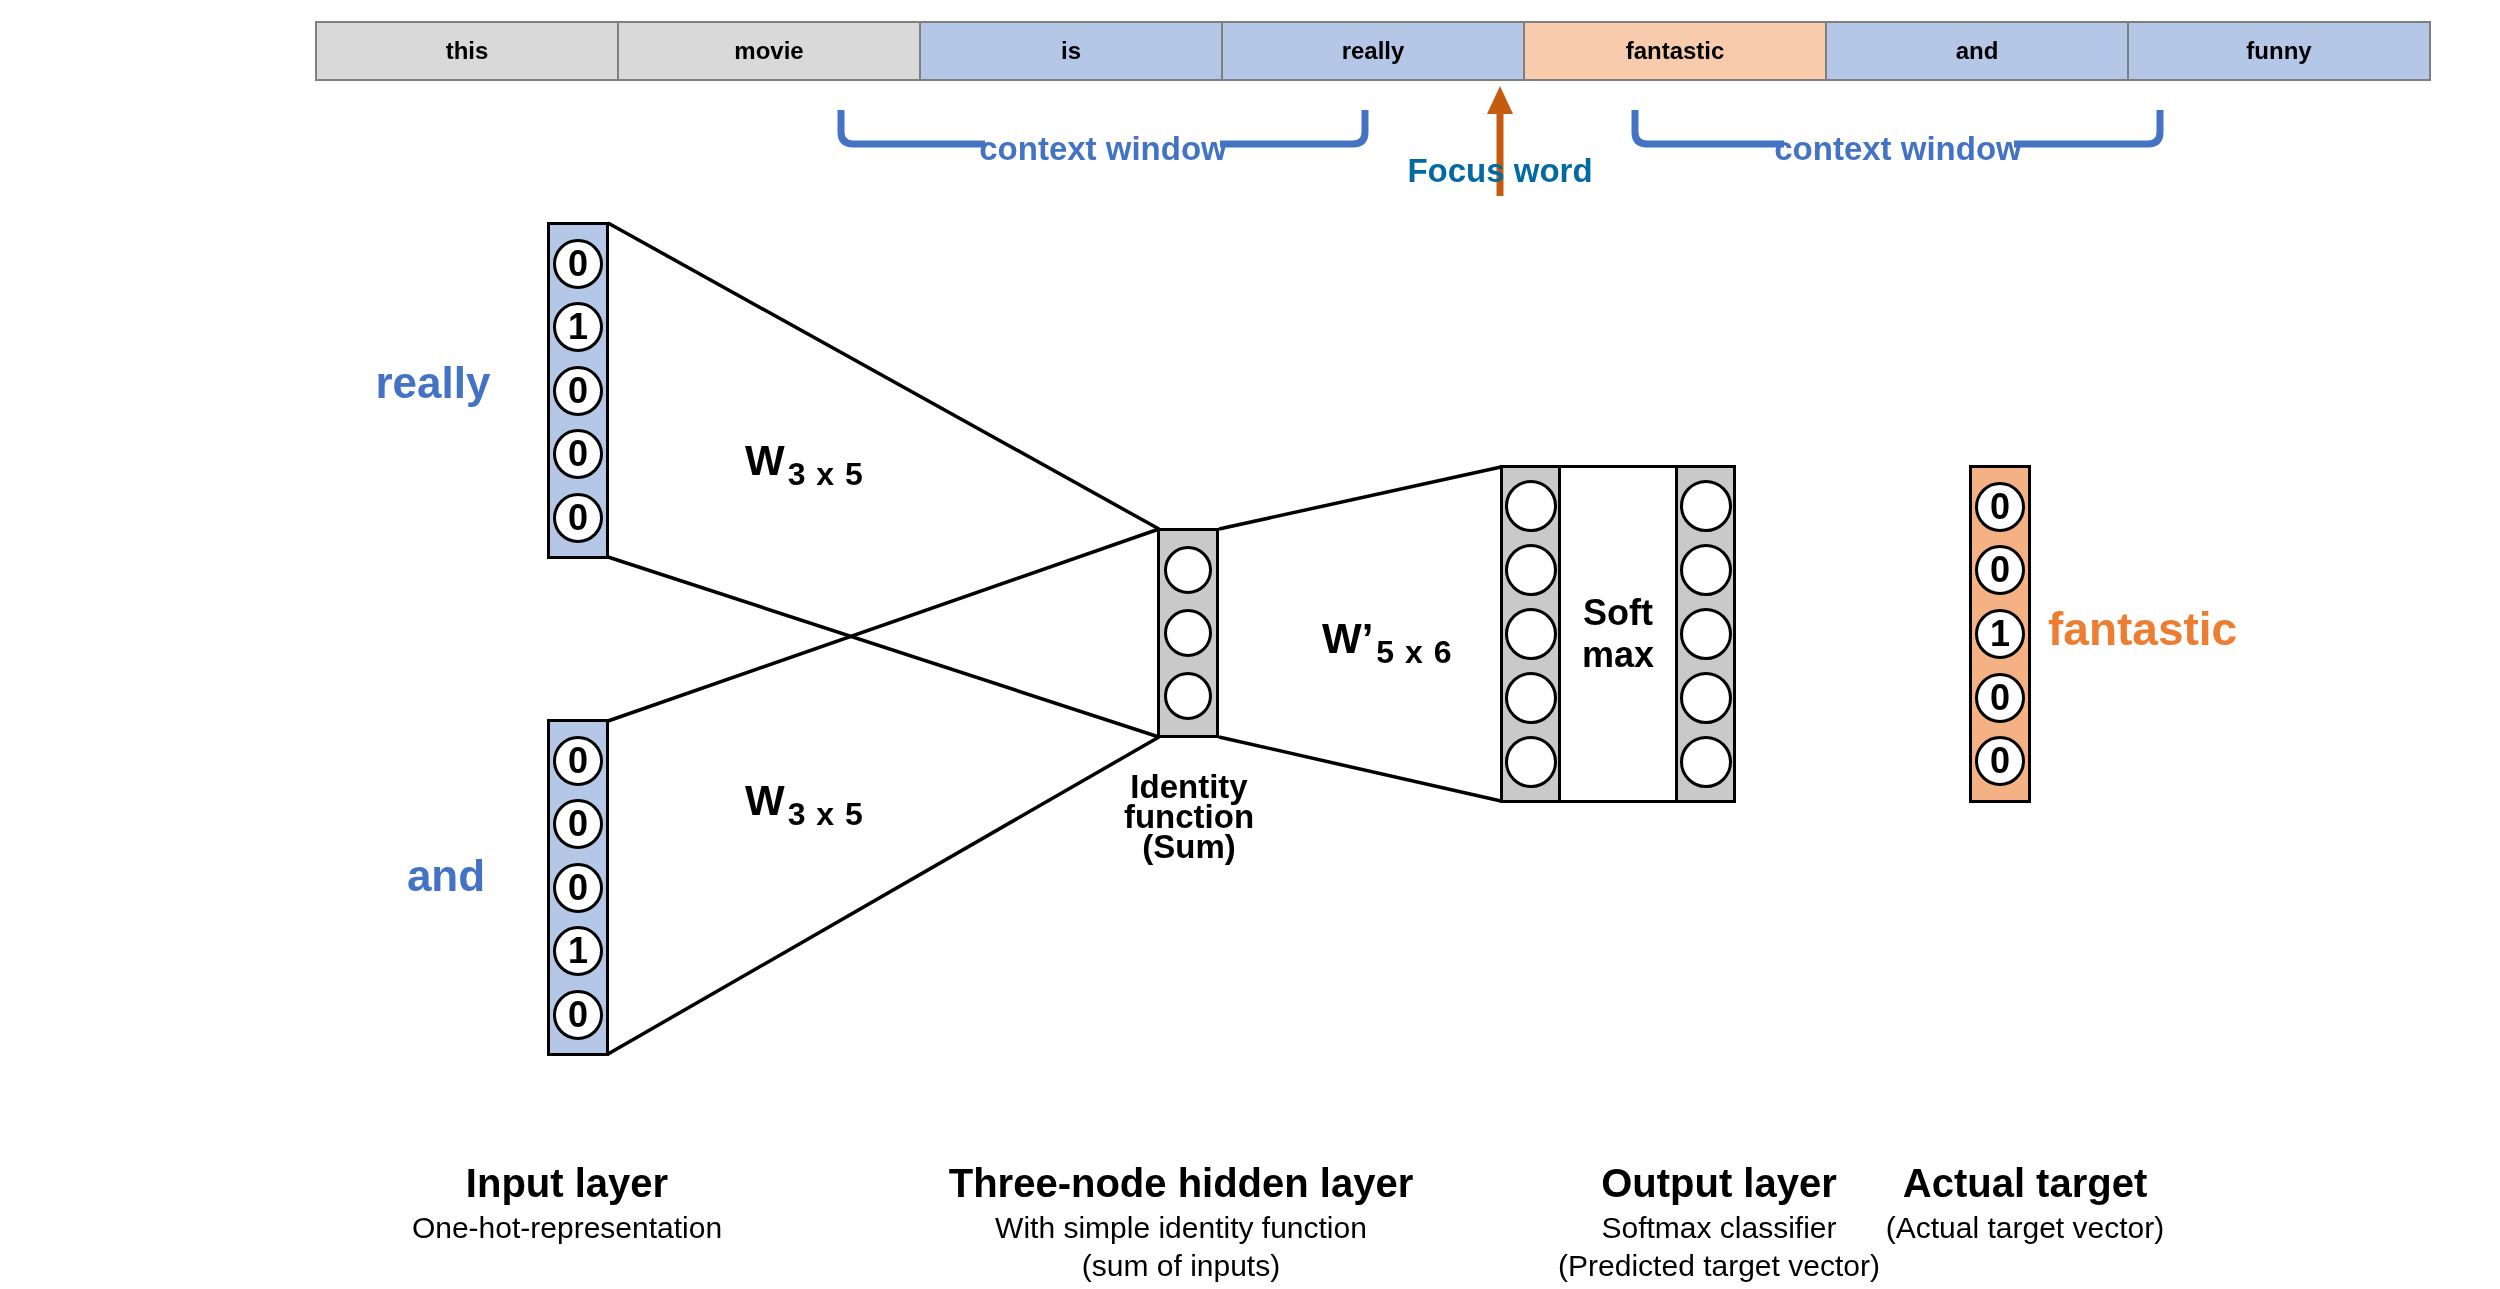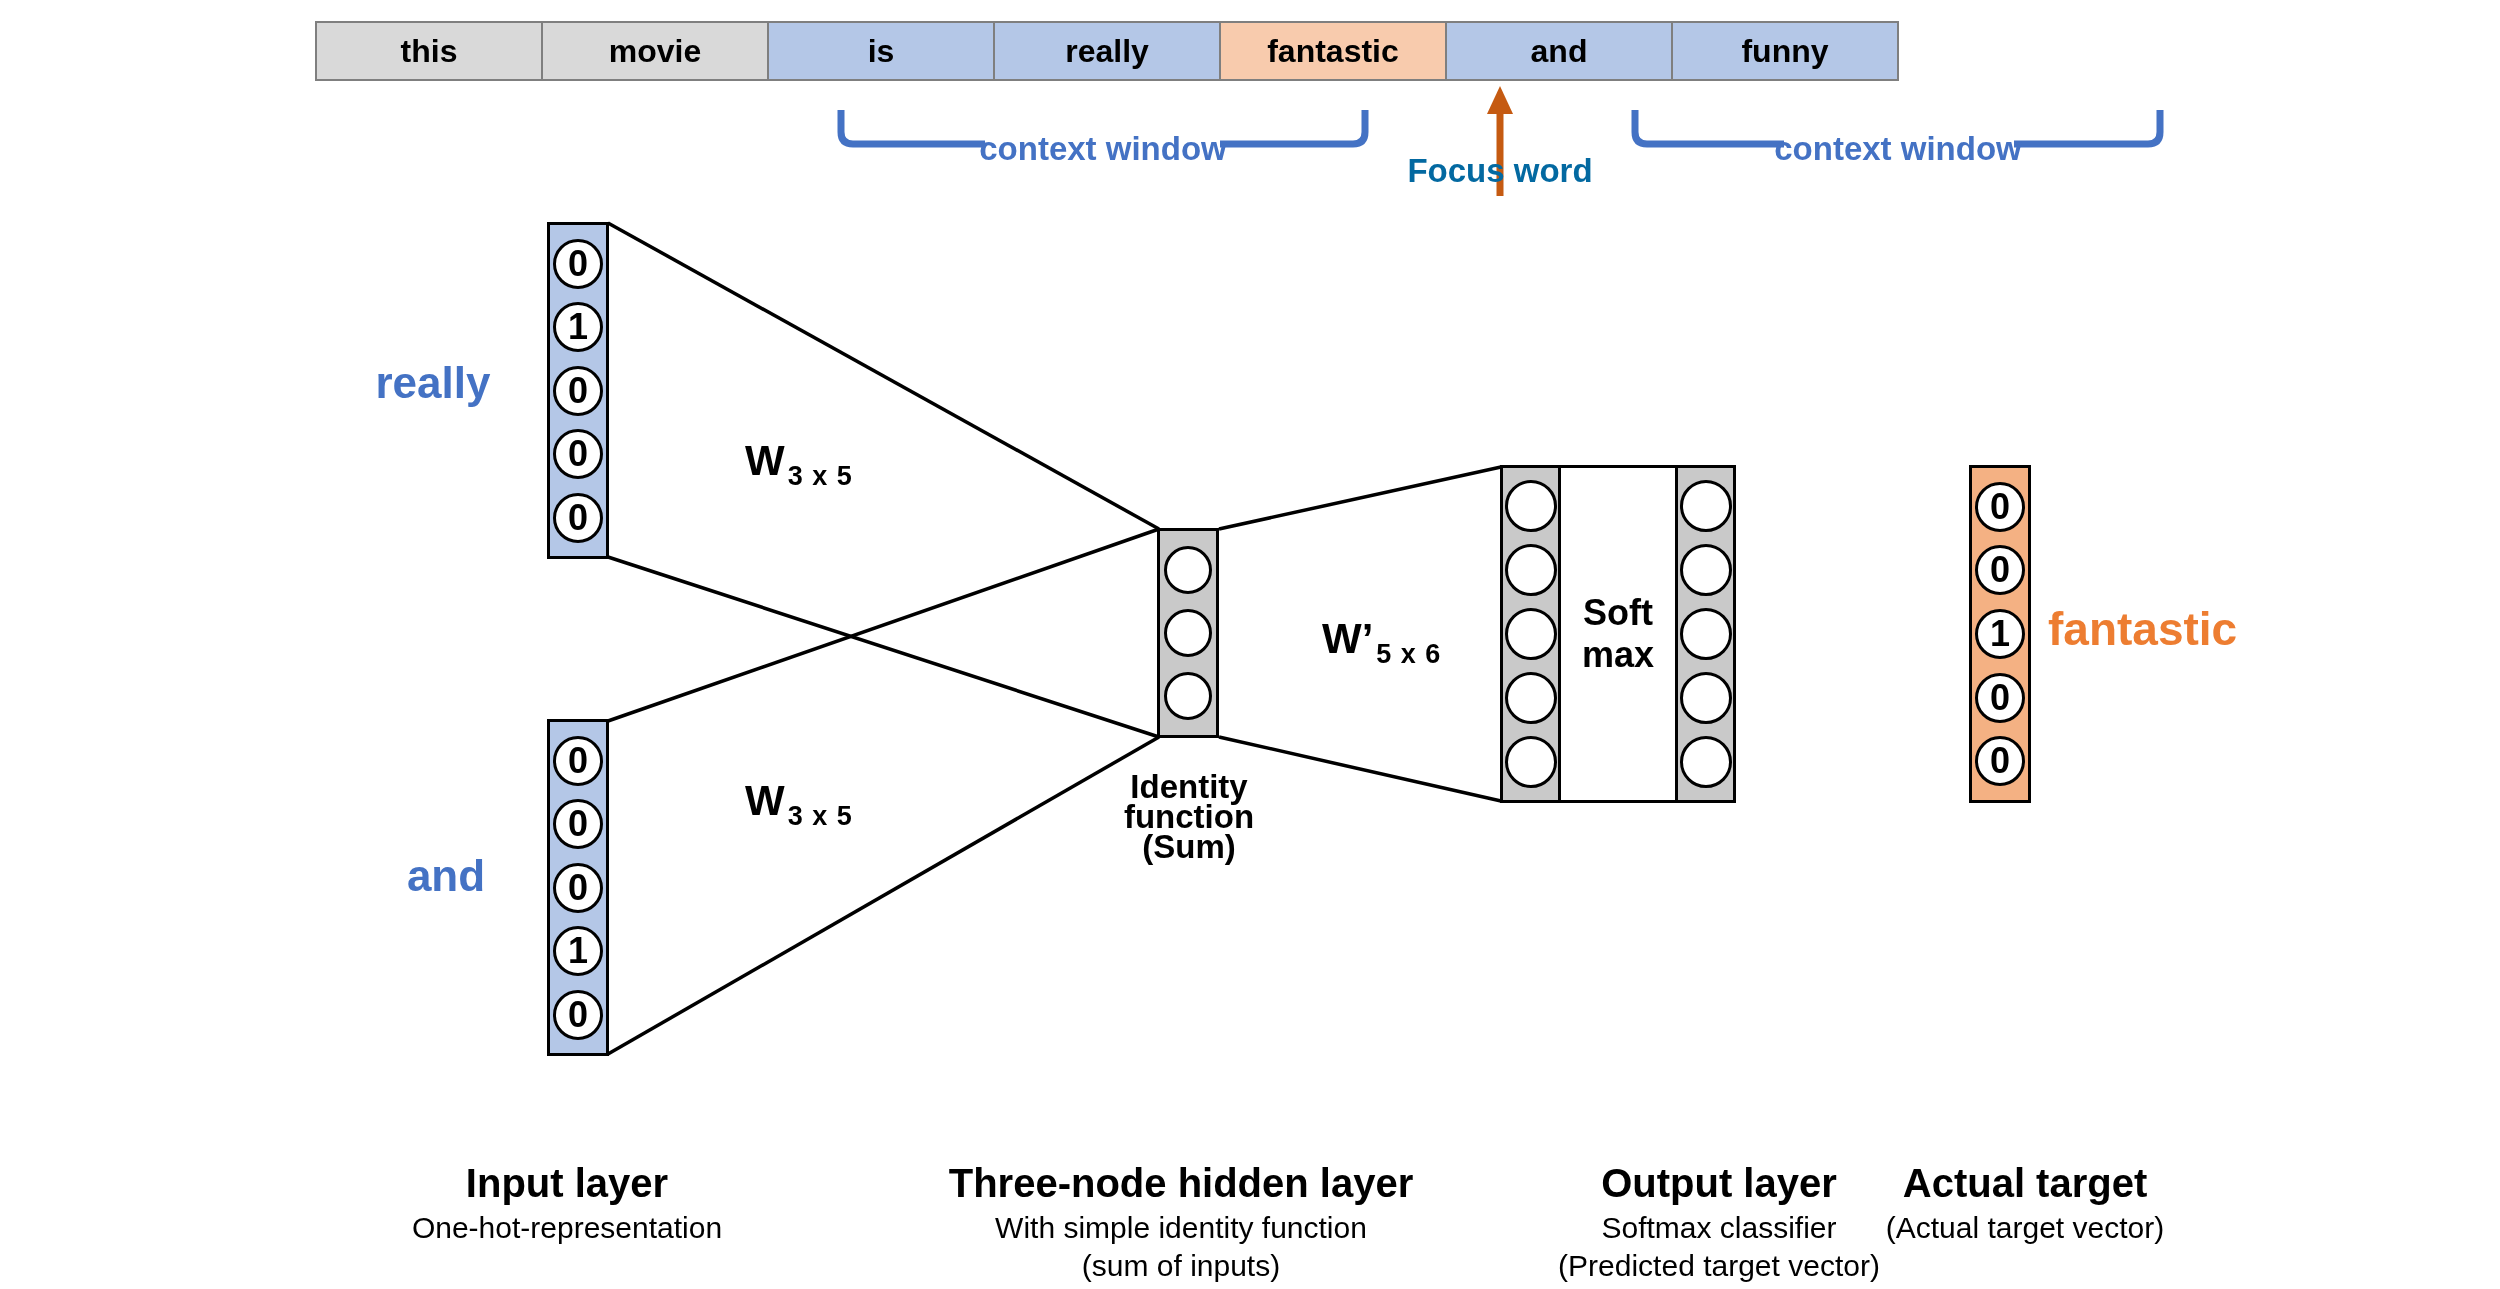--- a/index.html
+++ b/index.html
@@ -6,22 +6,22 @@
   *{box-sizing:border-box;}
   .canvas{
     position:relative;width:2500px;height:1289px;background:#ffffff;
     font-family:"Liberation Sans",sans-serif;overflow:hidden;color:#000;
   }
   .overlay{position:absolute;left:0;top:0;width:2500px;height:1289px;}
 
   
   .word-row{position:absolute;left:315px;top:21px;display:flex;}
   .word-box{
-    width:228px;height:60px;display:flex;align-items:center;justify-content:center;
-    border:2px solid #7f7f7f;margin-left:-2px;font-size:32px;font-weight:700;
+    width:304px;height:60px;display:flex;align-items:center;justify-content:center;
+    border:2px solid #7f7f7f;margin-left:-2px;font-size:24px;font-weight:700;
   }
   .word-box:first-child{margin-left:0;}
   .wb-gray{background:#d9d9d9;}
   .wb-blue{background:#b4c7e7;}
   .wb-orange{background:#f8cbad;}
 
   
   .ctx-label{
     position:absolute;top:130px;width:280px;text-align:center;
     color:#4472c4;font-size:33px;font-weight:600;
@@ -45,21 +45,21 @@
     font-size:36px;font-weight:700;line-height:1;
   }
   .cell-sm{width:48px;height:48px;}
 
   .side-label{position:absolute;width:200px;text-align:center;color:#4472c4;font-size:44px;font-weight:600;}
   .target-word{position:absolute;left:2048px;top:602px;color:#ed7d31;font-size:46px;font-weight:600;}
 
   
   .wlabel{position:absolute;font-weight:700;white-space:nowrap;}
   .wmain{font-size:42px;}
-  .wsub{font-size:27px;position:relative;top:10px;margin-left:3px;letter-spacing:1px;margin-top:20px;}
+  .wsub{font-size:32px;position:relative;top:10px;margin-left:3px;letter-spacing:1px;margin-top:20px;}
 
   
   .identity-label{
     position:absolute;left:1064px;top:772px;width:250px;text-align:center;
     font-size:33px;font-weight:700;line-height:30px;
   }
   .blk{display:block;}
 
   
   .outblock{

